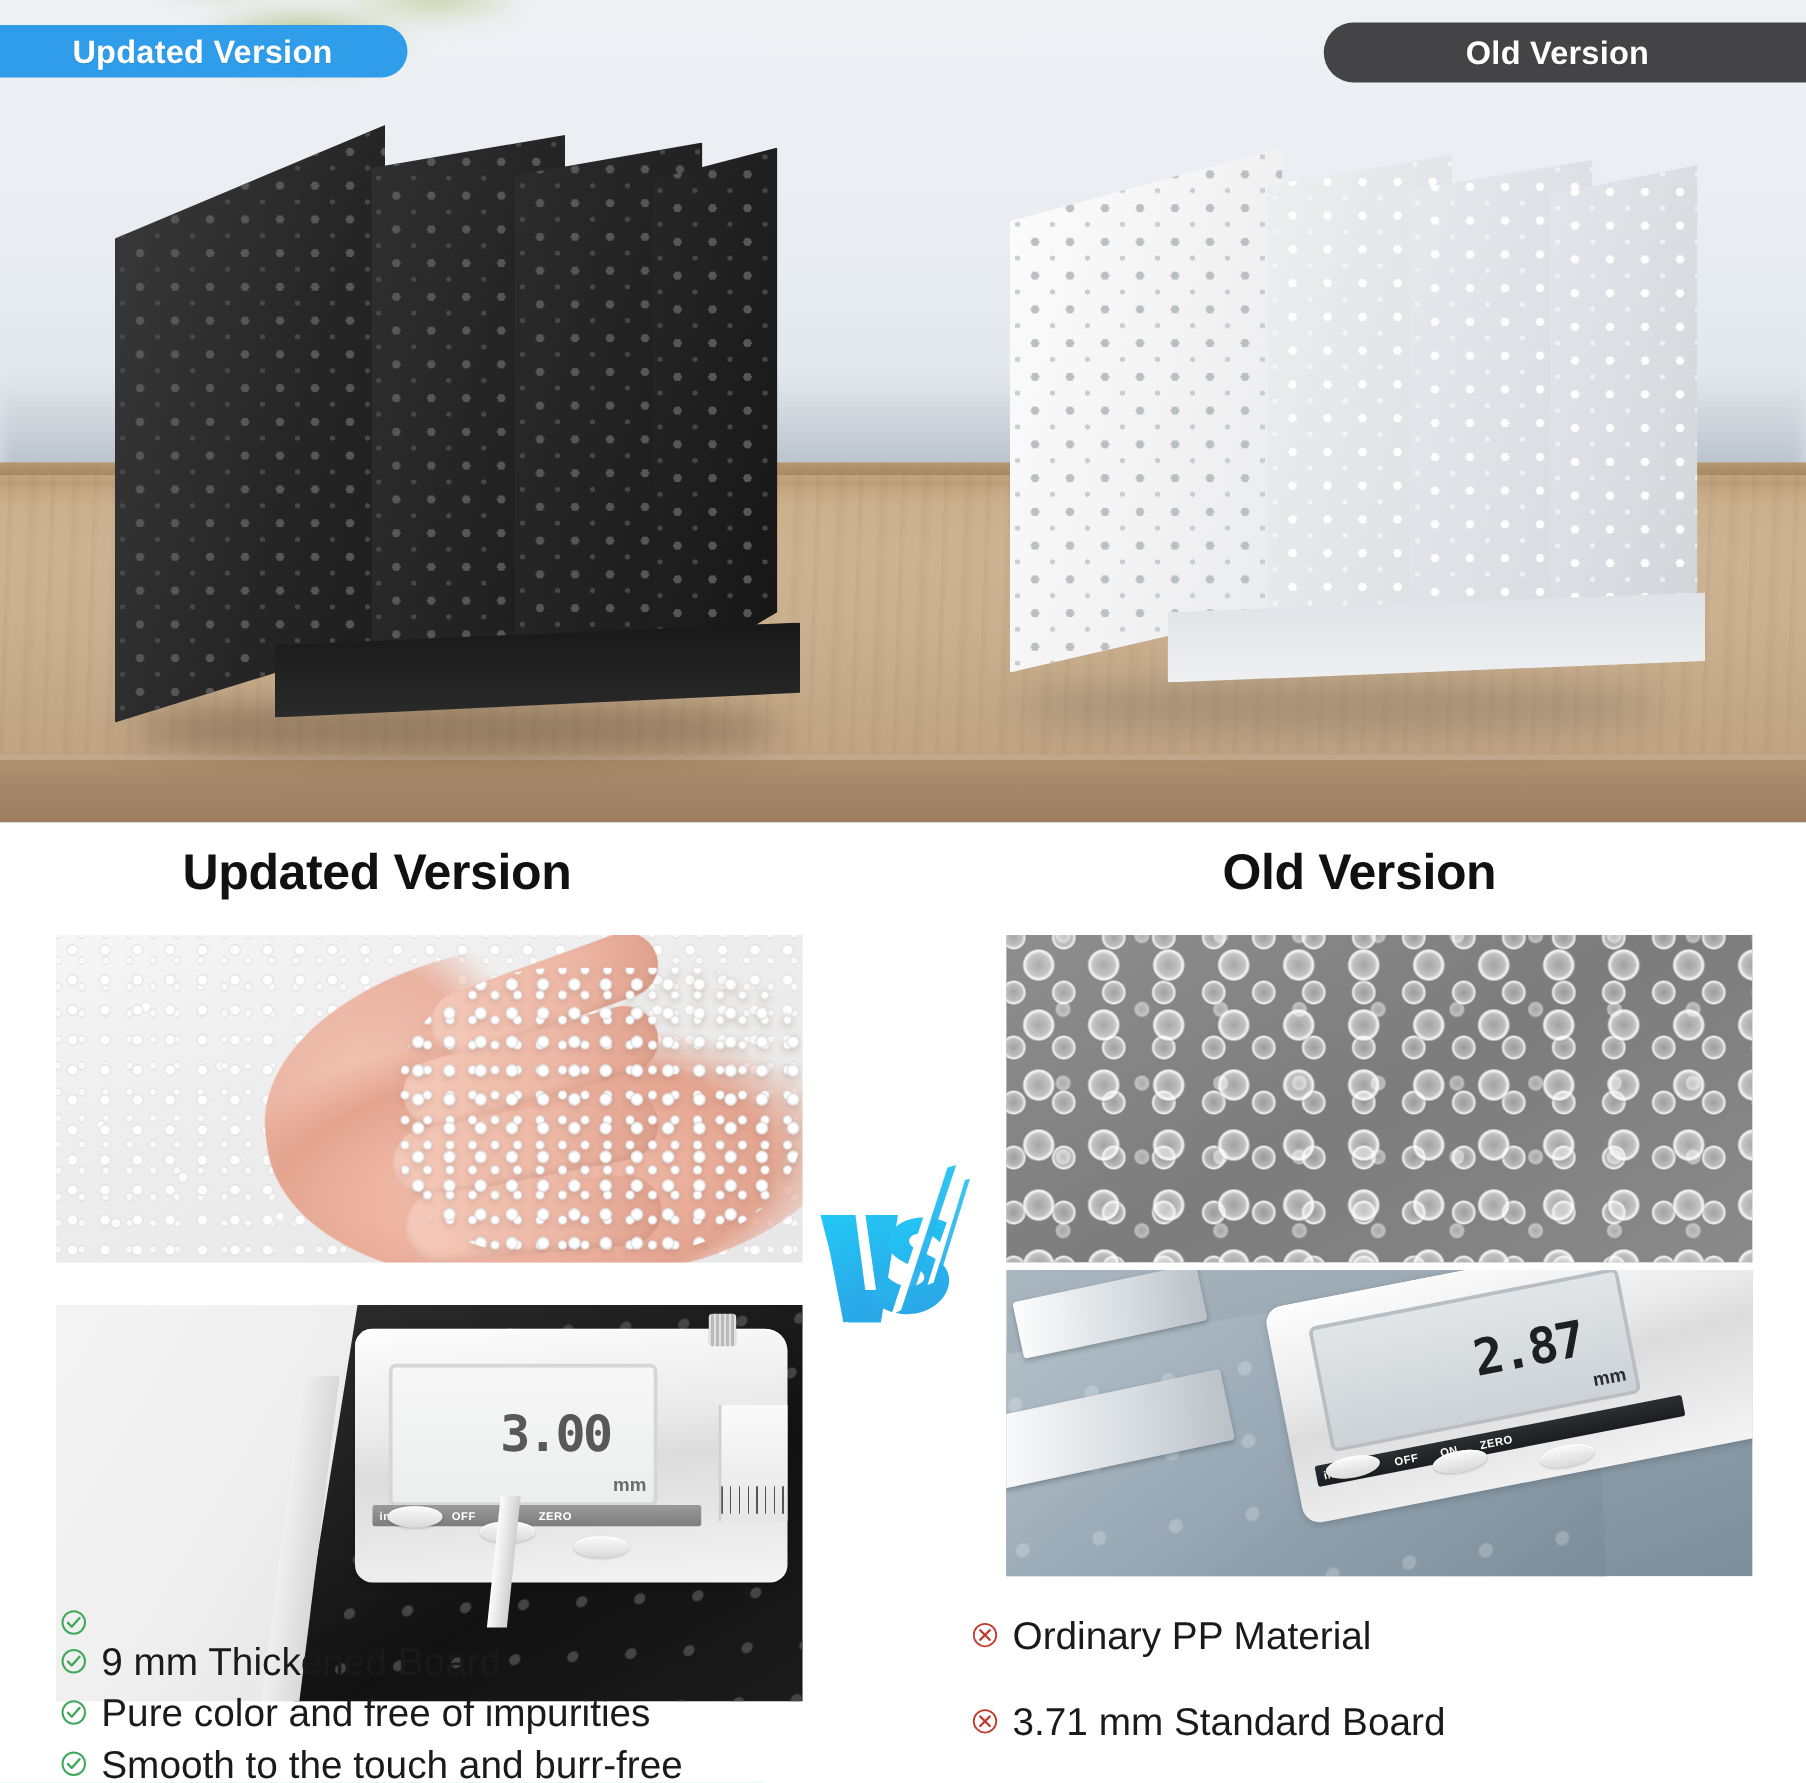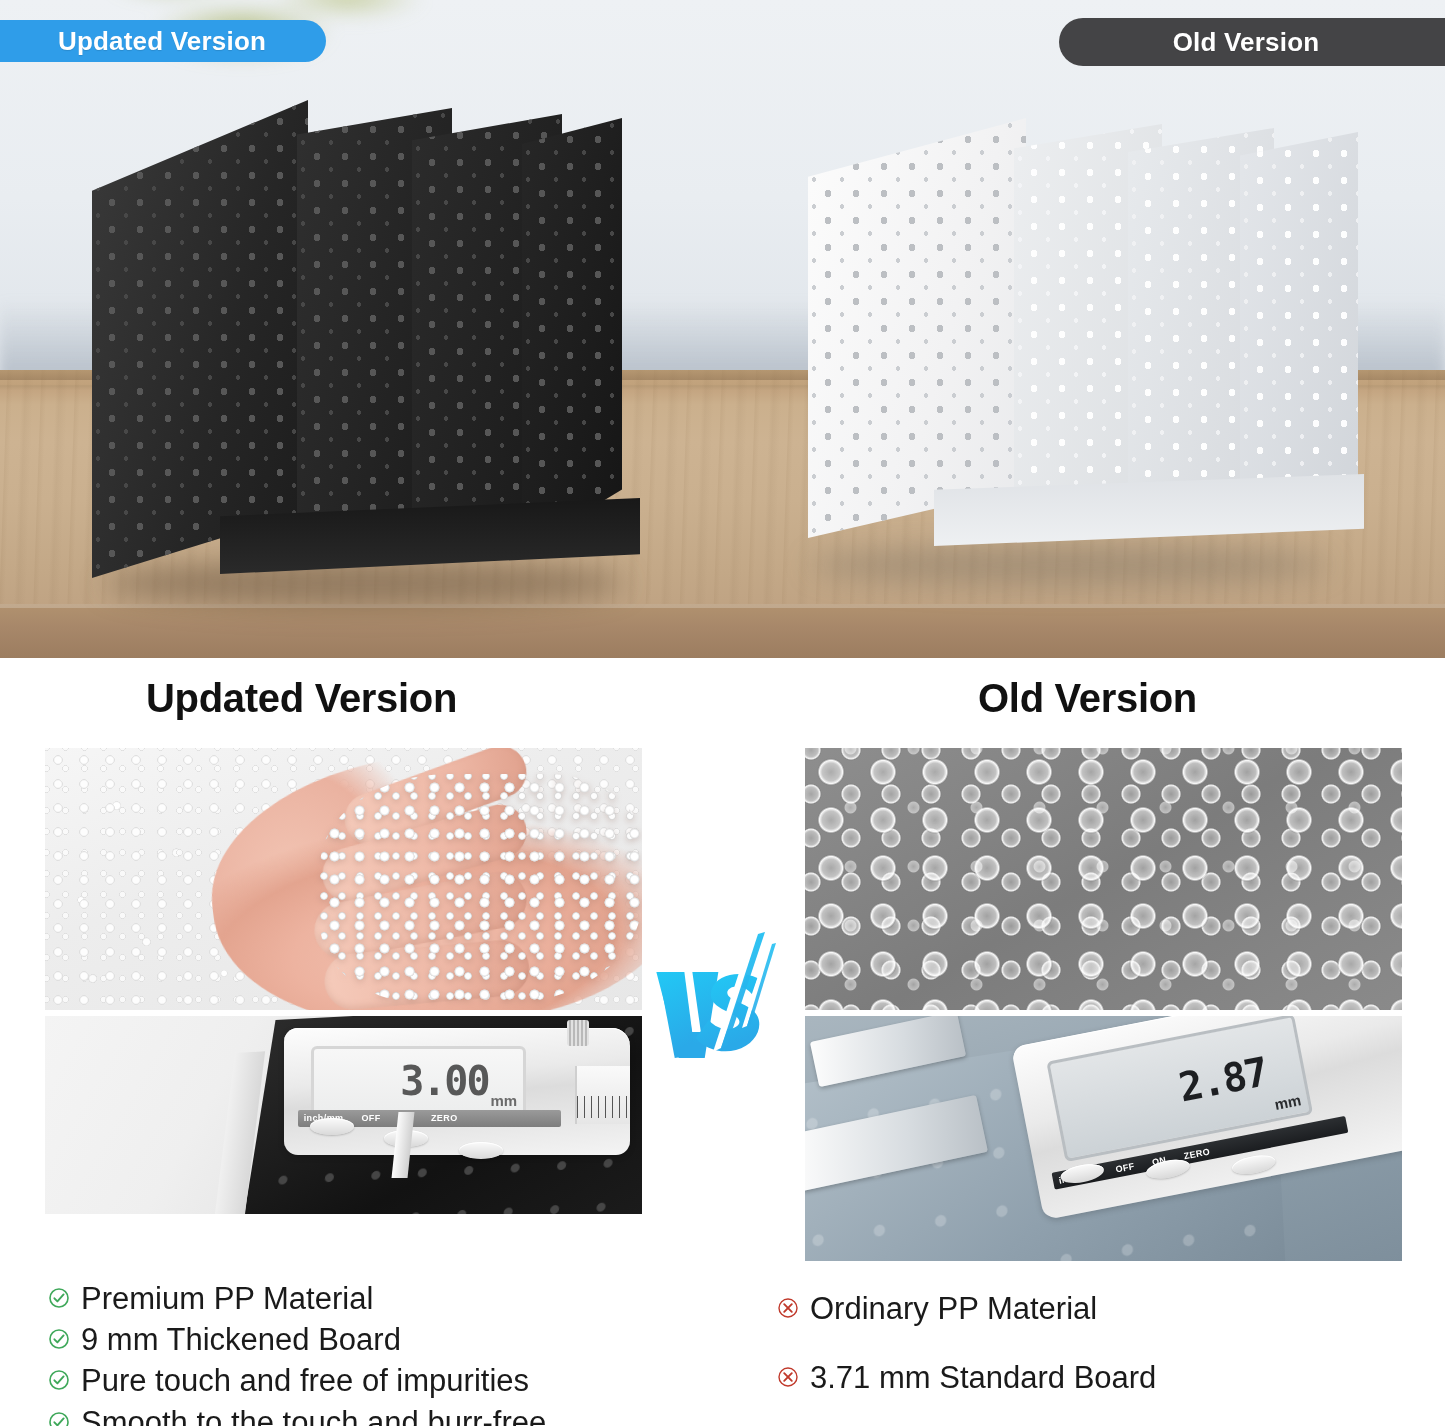--- a/index.html
+++ b/index.html
@@ -159,21 +159,21 @@
     background-image:
       radial-gradient(circle 6px at 50% 50%, #ffffff 55%, #dadada 82%, rgba(0,0,0,0) 88%),
       radial-gradient(circle 4.5px at 50% 50%, #fdfdfd 55%, #d4d4d4 82%, rgba(0,0,0,0) 88%);
     background-size: 25px 23px, 18px 20px;
     background-position: 2px 2px, 13px 12px;
     border-radius:40% 30% 45% 35%;
     filter:drop-shadow(0 2px 3px rgba(150,110,95,.3));
   }
 
   
-  .ph-l-bot { left:45px;  top:1016px; width:597px; height:198px; }
+  .ph-l-bot { left:45px;  top:1044px; width:597px; height:317px; }
   .caliper-scene-dark{
     position:absolute; inset:0;
     background:linear-gradient(120deg,#f4f4f4 0%,#efefef 30%,#e9e9e9 42%,#f2f2f2 100%);
   }
   .dark-board{
     position:absolute; left:36%; top:-4%; width:76%; height:112%;
     background:linear-gradient(150deg,#2b2b2b,#121212 55%,#1d1d1d);
     transform:skewX(-12deg) rotate(-3deg);
   }
   .dark-board::after{
@@ -498,39 +498,38 @@
   </div>
 
   <div class="bullets bul-left">
     <div class="bullet">
       <span class="mark">
         <svg width="22" height="22" viewBox="0 0 22 22">
           <circle cx="11" cy="11" r="9" fill="none" stroke="#3fa85a" stroke-width="1.6"></circle>
           <path d="M6.4 11.3 L9.4 14.4 L15.6 7.4" fill="none" stroke="#3fa85a" stroke-width="1.9" stroke-linecap="round" stroke-linejoin="round"></path>
         </svg>
       </span>
-      <span>Premium PP Material</span>
     </div>
     <div class="bullet">
       <span class="mark">
         <svg width="22" height="22" viewBox="0 0 22 22">
           <circle cx="11" cy="11" r="9" fill="none" stroke="#3fa85a" stroke-width="1.6"></circle>
           <path d="M6.4 11.3 L9.4 14.4 L15.6 7.4" fill="none" stroke="#3fa85a" stroke-width="1.9" stroke-linecap="round" stroke-linejoin="round"></path>
         </svg>
       </span>
       <span>9 mm Thickened Board</span>
     </div>
     <div class="bullet">
       <span class="mark">
         <svg width="22" height="22" viewBox="0 0 22 22">
           <circle cx="11" cy="11" r="9" fill="none" stroke="#3fa85a" stroke-width="1.6"></circle>
           <path d="M6.4 11.3 L9.4 14.4 L15.6 7.4" fill="none" stroke="#3fa85a" stroke-width="1.9" stroke-linecap="round" stroke-linejoin="round"></path>
         </svg>
       </span>
-      <span>Pure touch and free of impurities</span>
+      <span>Pure color and free of impurities</span>
     </div>
     <div class="bullet">
       <span class="mark">
         <svg width="22" height="22" viewBox="0 0 22 22">
           <circle cx="11" cy="11" r="9" fill="none" stroke="#3fa85a" stroke-width="1.6"></circle>
           <path d="M6.4 11.3 L9.4 14.4 L15.6 7.4" fill="none" stroke="#3fa85a" stroke-width="1.9" stroke-linecap="round" stroke-linejoin="round"></path>
         </svg>
       </span>
       <span>Smooth to the touch and burr-free</span>
     </div>

